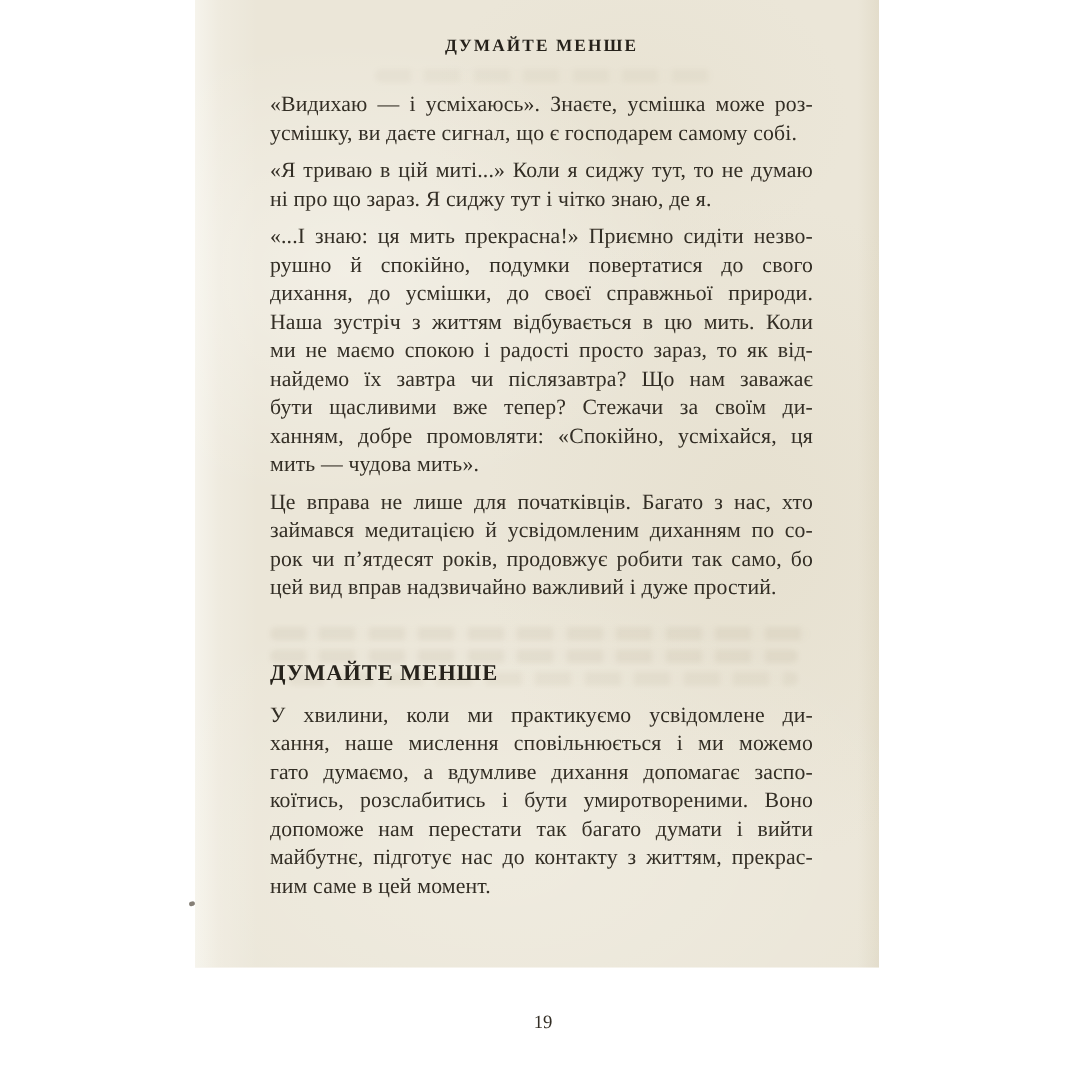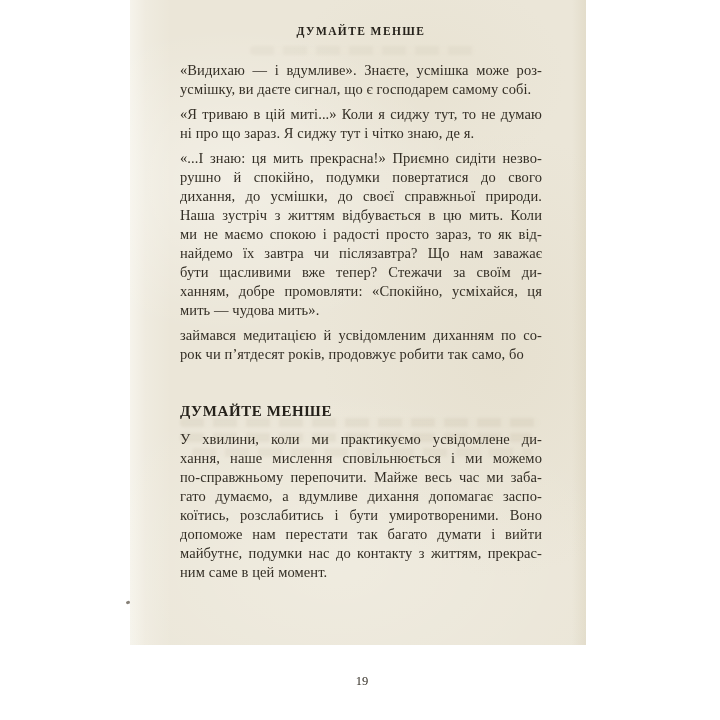--- a/index.html
+++ b/index.html
@@ -104,21 +104,21 @@
     <div class="ghost" style="left: 120px; top: 46px; width: 226px; opacity: 0.35;"></div>
     <div class="ghost" style="left: 50px; top: 418px; width: 360px;"></div>
     <div class="ghost" style="left: 50px; top: 433px; width: 352px;"></div>
     <div class="ghost" style="left: 62px; top: 448px; width: 340px; opacity: 0.45;"></div>
     <div class="speck"></div>
 
     <div class="content">
       <div class="running-head">ДУМАЙТЕ МЕНШЕ</div>
 
       <div class="para first">
-          <div class="line">«Видихаю — і вдумливе». Знаєте, усмішка може роз-</div>
+          <div class="line">«Видихаю — і усміхаюсь». Знаєте, усмішка може роз-</div>
           <div class="line">усмішку, ви даєте сигнал, що є господарем самому собі.</div>
         </div>
 
       <div class="para">
           <div class="line">«Я триваю в цій миті...» Коли я сиджу тут, то не думаю</div>
           <div class="line">ні про що зараз. Я сиджу тут і чітко знаю, де я.</div>
         </div>
 
       <div class="para">
           <div class="line">«...І знаю: ця мить прекрасна!» Приємно сидіти незво-</div>
@@ -126,33 +126,34 @@
           <div class="line">дихання, до усмішки, до своєї справжньої природи.</div>
           <div class="line">Наша зустріч з життям відбувається в цю мить. Коли</div>
           <div class="line">ми не маємо спокою і радості просто зараз, то як від-</div>
           <div class="line">найдемо їх завтра чи післязавтра? Що нам заважає</div>
           <div class="line">бути щасливими вже тепер? Стежачи за своїм ди-</div>
           <div class="line">ханням, добре промовляти: «Спокійно, усміхайся, ця</div>
           <div class="line">мить — чудова мить».</div>
         </div>
 
       <div class="para">
+          <div class="line">Це вправа не лише для початківців. Багато з нас, хто</div>
           <div class="line">займався медитацією й усвідомленим диханням по со-</div>
           <div class="line">рок чи п’ятдесят років, продовжує робити так само, бо</div>
+          <div class="line">цей вид вправ надзвичайно важливий і дуже простий.</div>
         </div>
 
       <div class="section-heading">ДУМАЙТЕ МЕНШЕ</div>
 
       <div class="para after-heading">
           <div class="line">У хвилини, коли ми практикуємо усвідомлене ди-</div>
           <div class="line">хання, наше мислення сповільнюється і ми можемо</div>
-          <div class="line">по-справжньому перепочити. Майже весь час ми заба-</div>
           <div class="line">гато думаємо, а вдумливе дихання допомагає заспо-</div>
           <div class="line">коїтись, розслабитись і бути умиротвореними. Воно</div>
           <div class="line">допоможе нам перестати так багато думати і вийти</div>
-          <div class="line">майбутнє, подумки нас до контакту з життям, прекрас-</div>
+          <div class="line">майбутнє, підготує нас до контакту з життям, прекрас-</div>
           <div class="line">ним саме в цей момент.</div>
         </div>
     </div>
 
     <div class="page-number">19</div>
   </div>
 </div>
 
 </body></html>

